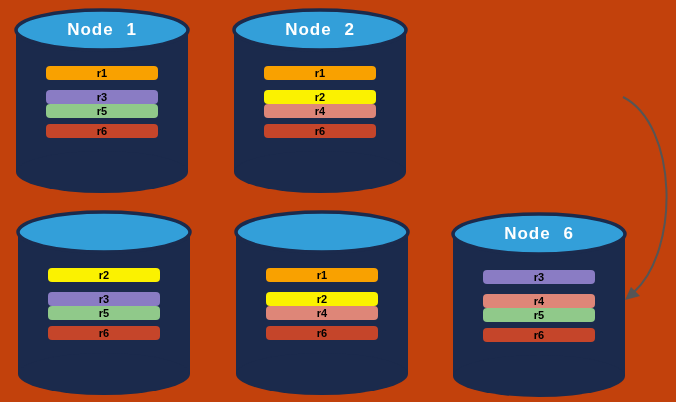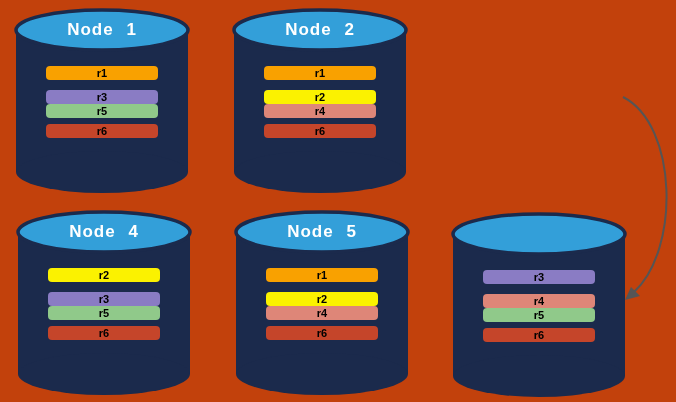--- a/index.html
+++ b/index.html
@@ -53,46 +53,45 @@
     <div class="bar bar4" style="background-color: rgb(197, 69, 42);">r6</div>
   </div>
 
 
   <div class="node" style="left:14px;top:210px;">
     <svg class="cyl" viewBox="0 0 180 190">
       <rect x="4" y="22" width="172" height="142" style="fill: rgb(27, 42, 76);"></rect>
       <ellipse cx="90" cy="164" rx="86" ry="21" style="fill: rgb(27, 42, 76);"></ellipse>
       <ellipse cx="90" cy="22" rx="86" ry="20" stroke-width="3.5" style="fill: rgb(51, 159, 217); stroke: rgb(27, 42, 76);"></ellipse>
     </svg>
-    <div class="node-title">Node 4</div>
     <div class="bar bar1" style="background-color: rgb(251, 242, 0);">r2</div>
     <div class="bar bar2" style="background-color: rgb(138, 124, 196);">r3</div>
     <div class="bar bar3" style="background-color: rgb(144, 201, 138);">r5</div>
     <div class="bar bar4" style="background-color: rgb(197, 69, 42);">r6</div>
   </div>
 
   <div class="node" style="left:232px;top:210px;">
     <svg class="cyl" viewBox="0 0 180 190">
       <rect x="4" y="22" width="172" height="142" style="fill: rgb(27, 42, 76);"></rect>
       <ellipse cx="90" cy="164" rx="86" ry="21" style="fill: rgb(27, 42, 76);"></ellipse>
       <ellipse cx="90" cy="22" rx="86" ry="20" stroke-width="3.5" style="fill: rgb(51, 159, 217); stroke: rgb(27, 42, 76);"></ellipse>
     </svg>
-    <div class="node-title">Node 5</div>
     <div class="bar bar1" style="background-color: rgb(249, 161, 0);">r1</div>
     <div class="bar bar2" style="background-color: rgb(251, 242, 0);">r2</div>
     <div class="bar bar3" style="background-color: rgb(222, 134, 120);">r4</div>
     <div class="bar bar4" style="background-color: rgb(197, 69, 42);">r6</div>
   </div>
 
   <div class="node" style="left:449px;top:212px;">
     <svg class="cyl" viewBox="0 0 180 190">
       <rect x="4" y="22" width="172" height="142" style="fill: rgb(27, 42, 76);"></rect>
       <ellipse cx="90" cy="164" rx="86" ry="21" style="fill: rgb(27, 42, 76);"></ellipse>
       <ellipse cx="90" cy="22" rx="86" ry="20" stroke-width="3.5" style="fill: rgb(51, 159, 217); stroke: rgb(27, 42, 76);"></ellipse>
     </svg>
+    <div class="node-title">Node 6</div>
     <div class="bar bar1" style="background-color: rgb(138, 124, 196);">r3</div>
     <div class="bar bar2" style="background-color: rgb(222, 134, 120);">r4</div>
     <div class="bar bar3" style="background-color: rgb(144, 201, 138);">r5</div>
     <div class="bar bar4" style="background-color: rgb(197, 69, 42);">r6</div>
   </div>
 
   <svg class="arrow-layer" viewBox="0 0 676 402">
     <path d="M 623 97 C 678 125, 680 250, 634 292" fill="none" stroke-width="2" style="stroke: rgb(85, 85, 85);"></path>
     <polygon points="625,300 631,287 640,296" style="fill: rgb(85, 85, 85);"></polygon>
   </svg>

